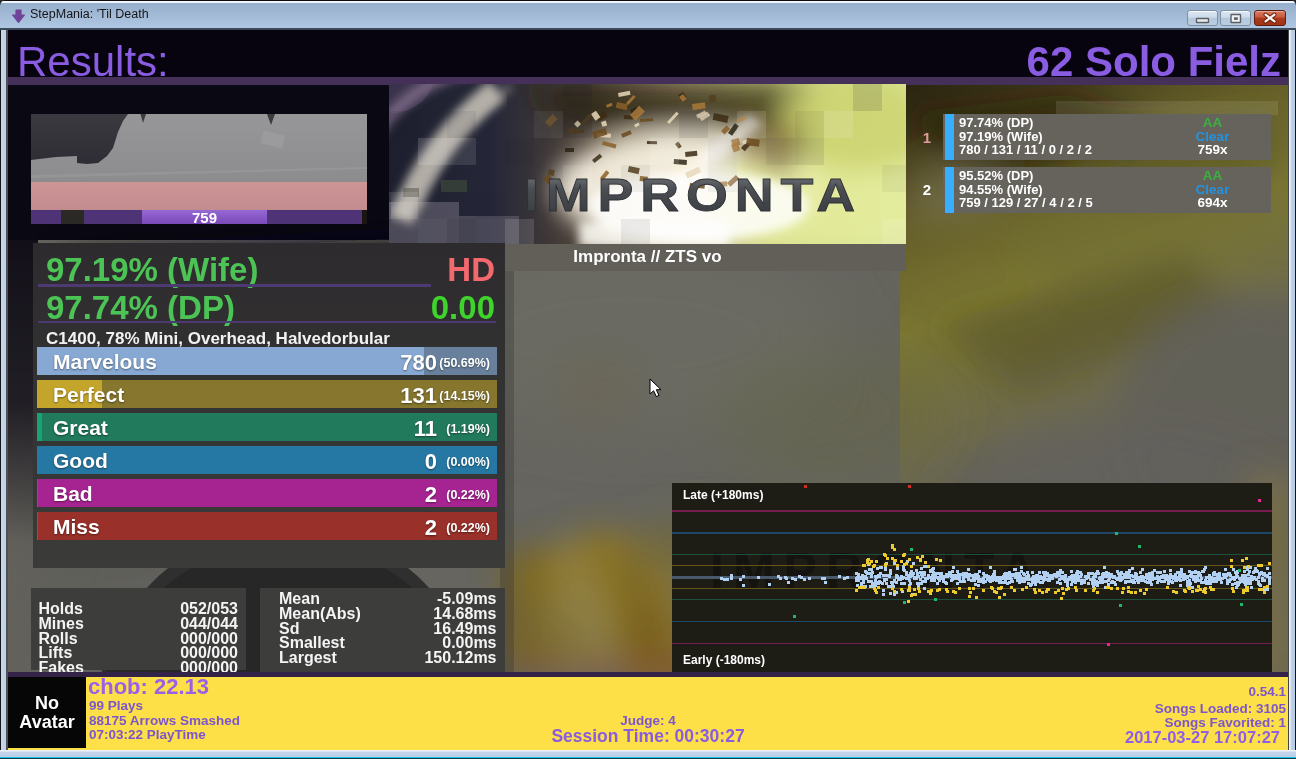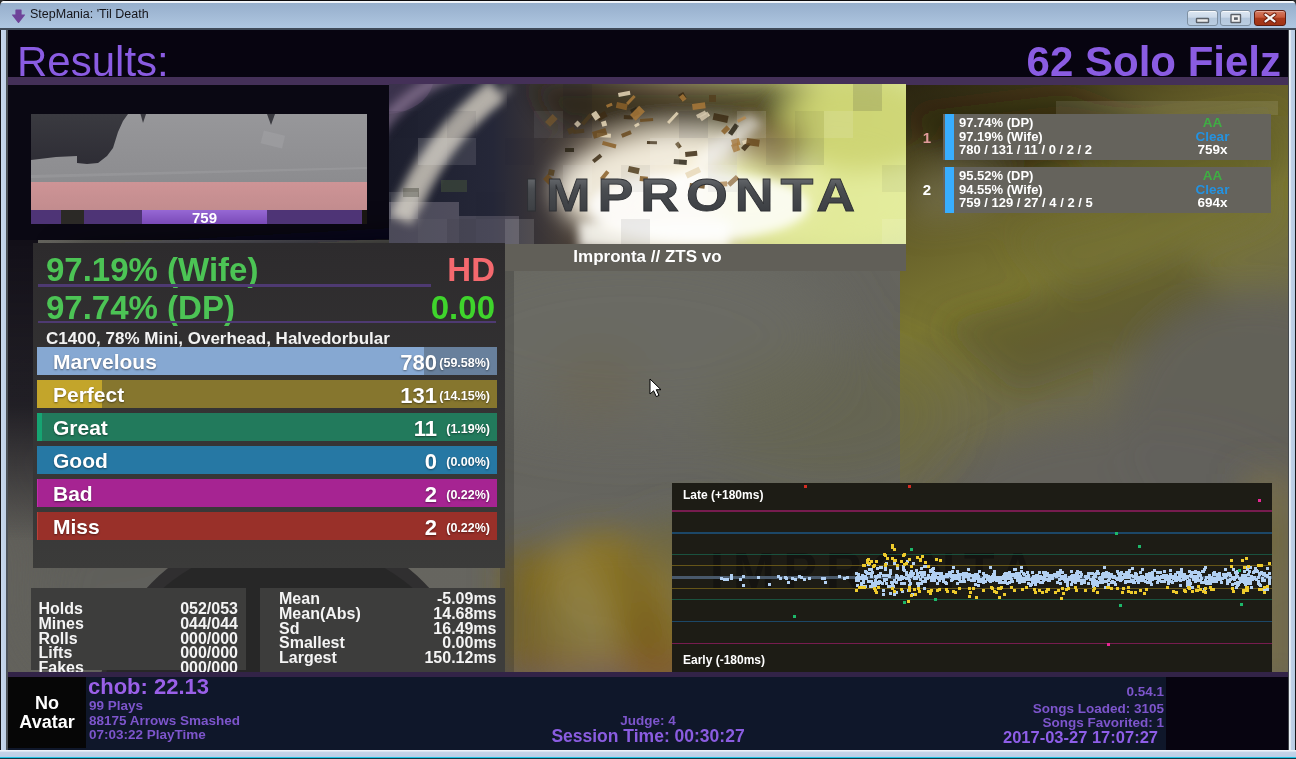--- a/index.html
+++ b/index.html
@@ -58,21 +58,21 @@
   .sbent{position:absolute;left:935px;width:328px;height:46px;background:#65635c;}
   .sbent .bluebar{position:absolute;left:1.5px;top:0;width:9.5px;height:46px;background:#38aeff;}
   .sbent .lines{position:absolute;left:16px;top:2px;font-size:13px;font-weight:bold;color:#fff;line-height:13.5px;white-space:nowrap;}
   .sbent .gcol{position:absolute;left:232px;width:75px;top:2px;font-size:13.5px;text-align:center;font-weight:bold;line-height:13.5px;}
   .sbrank{position:absolute;font-size:15px;font-weight:bold;width:20px;text-align:center;}
   
   #scatter{left:664px;top:453px;width:600px;height:189px;background:#1d1c15;}
   #scatter .lbl{position:absolute;left:11px;color:#fff;font-weight:bold;font-size:12px;}
   
   #footline{left:0;top:642px;width:1280px;height:5px;background:#322347;}
-  #footer{left:0;top:647px;width:1158px;height:73px;background:#0f172a;}
+  #footer{left:0;top:647px;width:1280px;height:73px;background:#fde047;}
   #avatar{position:absolute;left:0;top:0;width:78px;height:71px;background:#060606;color:#fff;
      font-weight:bold;font-size:18px;text-align:center;line-height:19px;padding-top:17px;box-sizing:border-box;}
   .pu{color:#7d55cc;font-weight:bold;}
   #chob{position:absolute;left:80px;top:-3px;font-size:22px;color:#9a60e8;font-weight:bold;}
   .pstat{position:absolute;left:81px;font-size:13.5px;}
   #judge{position:absolute;left:0;width:1280px;top:36px;text-align:center;font-size:13.5px;}
   #sess{position:absolute;left:0;width:1280px;top:49px;text-align:center;font-size:17.5px;color:#8a5ce0;font-weight:bold;}
   .rstat{position:absolute;right:2px;text-align:right;font-size:13.5px;}
   #date{position:absolute;right:8px;top:51px;font-size:16.5px;color:#8e5ee8;font-weight:bold;}
 </style>
@@ -338,21 +338,21 @@
     <div class="uline" style="top:41.2px;width:393px;"></div>
     <div class="bigrow" style="top:45px;">
         <span class="l">97.74% (DP)</span>
         <span class="r" style="color:#3fd42c;">0.00</span>
       </div>
     <div class="uline" style="top:77.5px;width:458px;"></div>
     <div id="mods">C1400, 78% Mini, Overhead, Halvedorbular</div>
     <div class="jbar" style="top:104px;background:linear-gradient(90deg,#86a8d2 0,#86a8d2 84.23%,#68809c 84.23%);">
       <span class="lab">Marvelous</span>
         <span class="num">780</span>
-        <span class="pct">(59.58%)</span>
+        <span class="pct">(50.69%)</span>
       </div>
     <div class="jbar" style="top:137px;background:linear-gradient(90deg,#c3a52b 0,#c3a52b 14.15%,#86762e 14.15%);">
       <span class="lab">Perfect</span>
         <span class="num">131</span>
         <span class="pct">(14.15%)</span>
       </div>
     <div class="jbar" style="top:170px;background:linear-gradient(90deg,#16a472 0,#16a472 1.19%,#227a5c 1.19%);">
       <span class="lab">Great</span>
         <span class="num">11</span>
         <span class="pct">(1.19%)</span>

